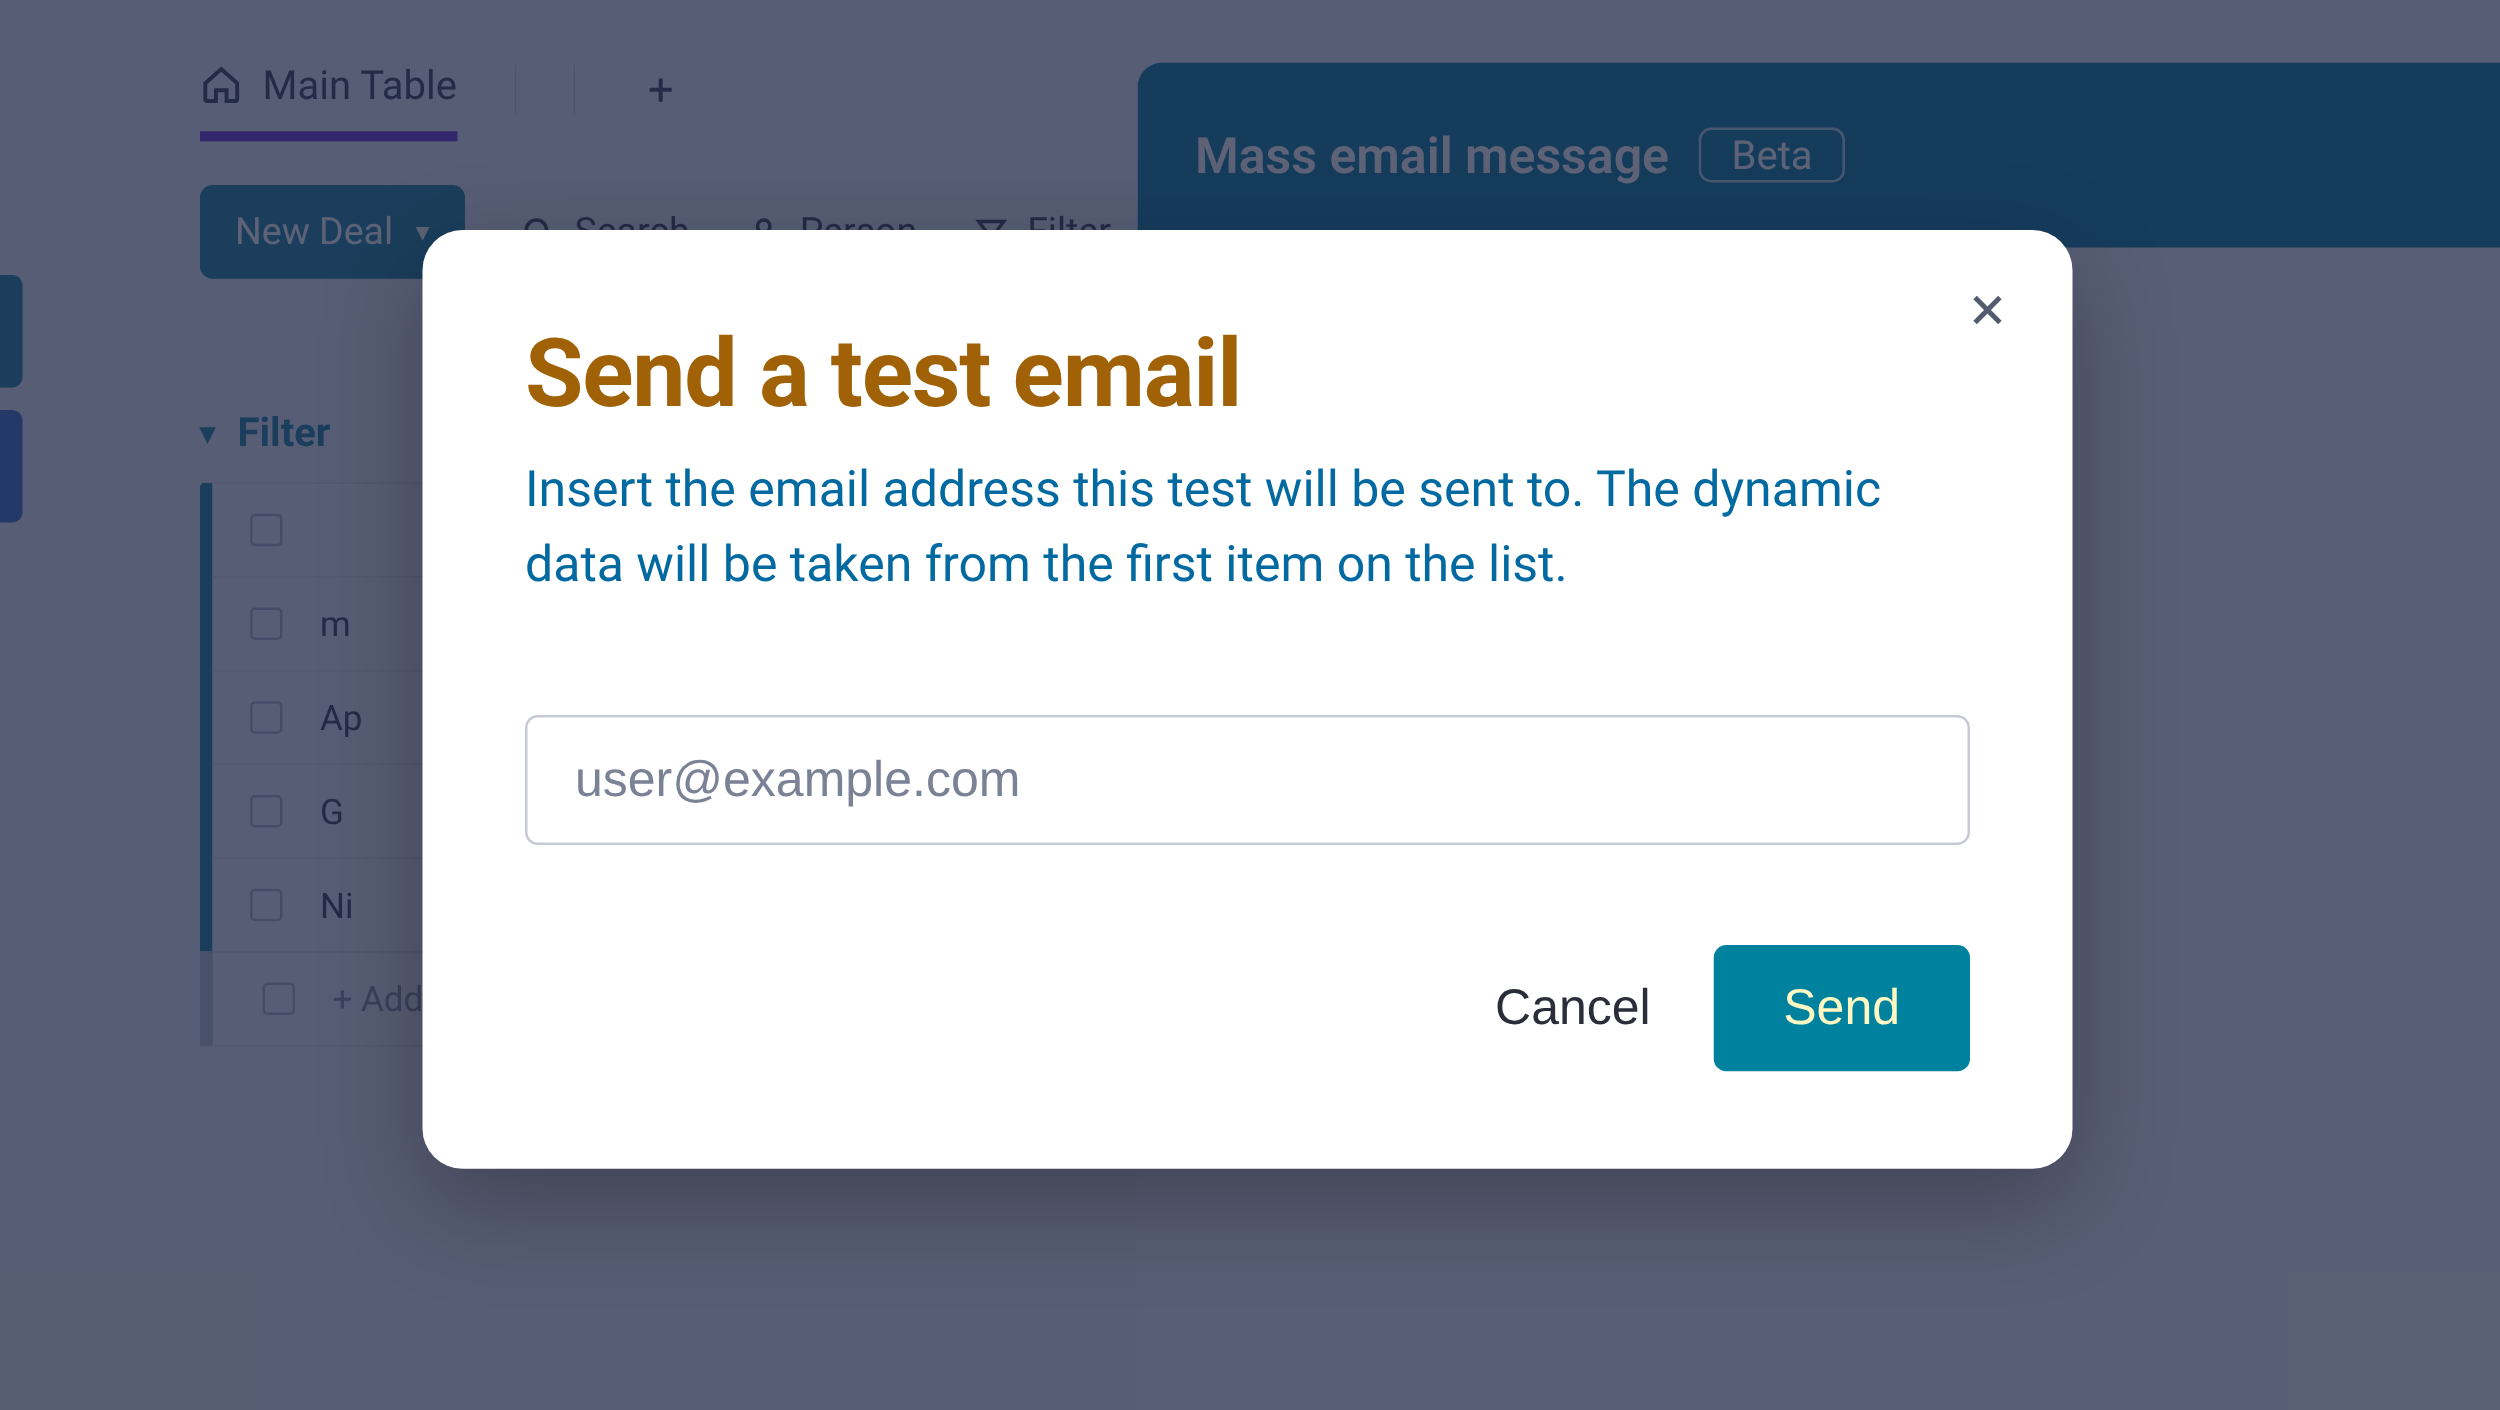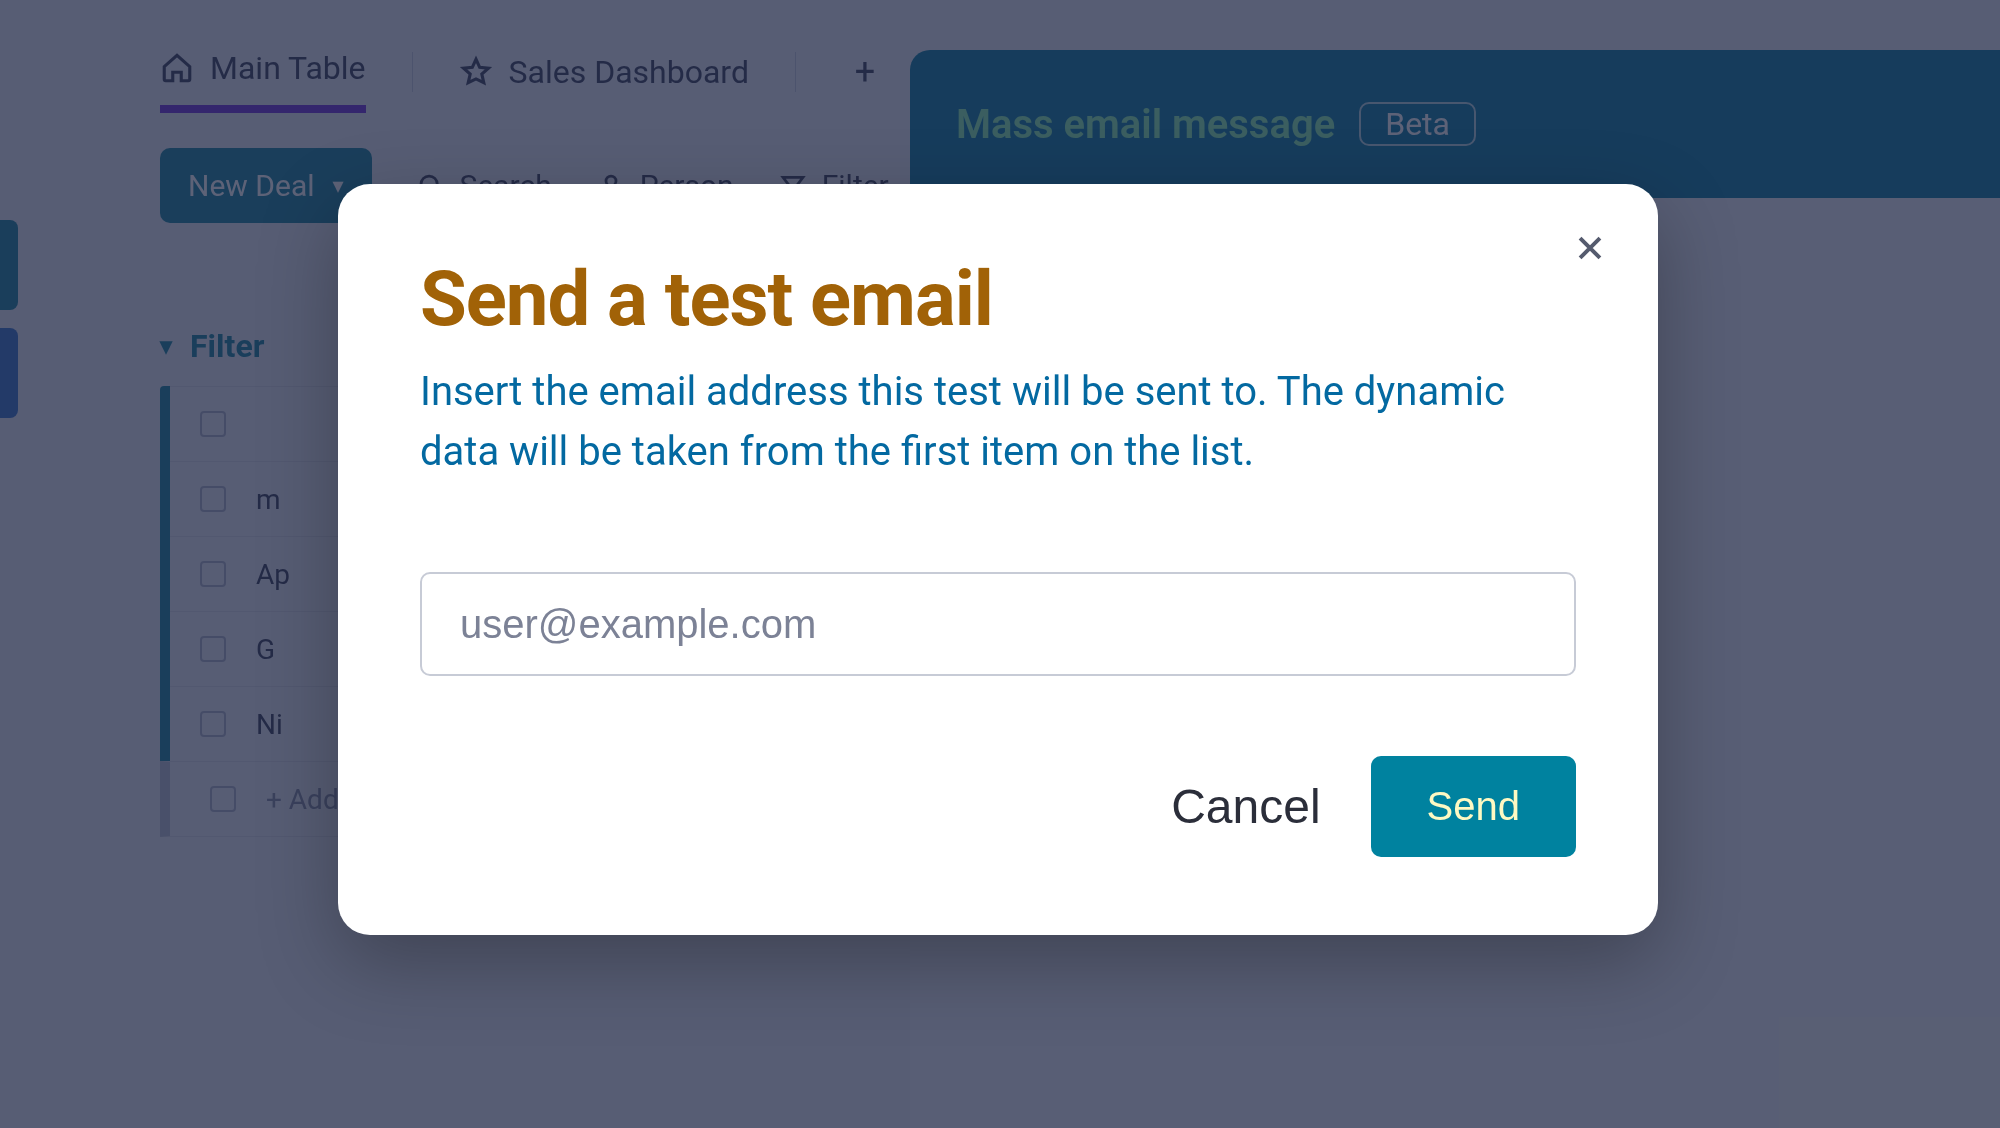--- a/index.html
+++ b/index.html
@@ -103,21 +103,21 @@
     background:#eef1f6;
     border-radius:20px 0 0 0;
     overflow:hidden;
   }
   .mass-header {
     background:#00779e;
     height:148px;
     display:flex; align-items:center; gap:24px;
     padding: 0 46px;
   }
-  .mass-title { color:#86efac; font-size:40px; font-weight:600; }
+  .mass-title { color:#ffffff; font-size:40px; font-weight:600; }
   .beta-pill {
     border:2px solid rgba(255,255,255,0.7);
     color:#fff; font-size:32px;
     padding:1px 24px; border-radius:10px;
   }
 
   
   .scrim {
     position:absolute; inset:0;
     background:rgba(31,38,66,0.72);
@@ -158,21 +158,21 @@
     padding:0 38px;
     color:#b91c1c;
     outline:none;
   }
   .modal-input::placeholder { color:#7c8296; }
   .modal-actions {
     margin-top:80px;
     display:flex; justify-content:flex-end; align-items:center; gap:50px;
   }
   .btn-cancel {
-    font-size:48px; color:#2b2e3a; background:none; border:none; cursor:pointer;
+    font-size:40px; color:#2b2e3a; background:none; border:none; cursor:pointer;
   }
   .btn-send {
     font-size:40px; color:#fef9c3; background:#00829f;
     border:none; border-radius:10px;
     padding:28px 56px; cursor:pointer;
   }
 </style>
 </head>
 <body>
 
@@ -186,28 +186,20 @@
   <div class="tabs-row">
     <div class="tab active">
       <span class="tab-icon">
         <svg viewBox="0 0 24 24">
             <path d="M3 11 12 3l9 8v9a1 1 0 0 1-1 1h-5v-6H9v6H4a1 1 0 0 1-1-1z"></path>
           </svg>
       </span>
       <span>Main Table</span>
     </div>
     <div class="tab-divider"></div>
-    <div class="tab">
-      <span class="tab-icon">
-        <svg viewBox="0 0 24 24">
-            <path d="M12 3l2.6 5.7 6.2.6-4.7 4.2 1.4 6.1L12 16.9 6.5 19.6l1.4-6.1L3.2 9.3l6.2-.6z"></path>
-          </svg>
-      </span>
-      <span>Sales Dashboard</span>
-    </div>
     <div class="tab-divider"></div>
     <div class="tab-add">
       <span>+</span>
     </div>
   </div>
 
   <div class="toolbar-row">
     <div class="new-deal-btn">
       <span>New Deal</span>
       <span class="chev">▾</span>

